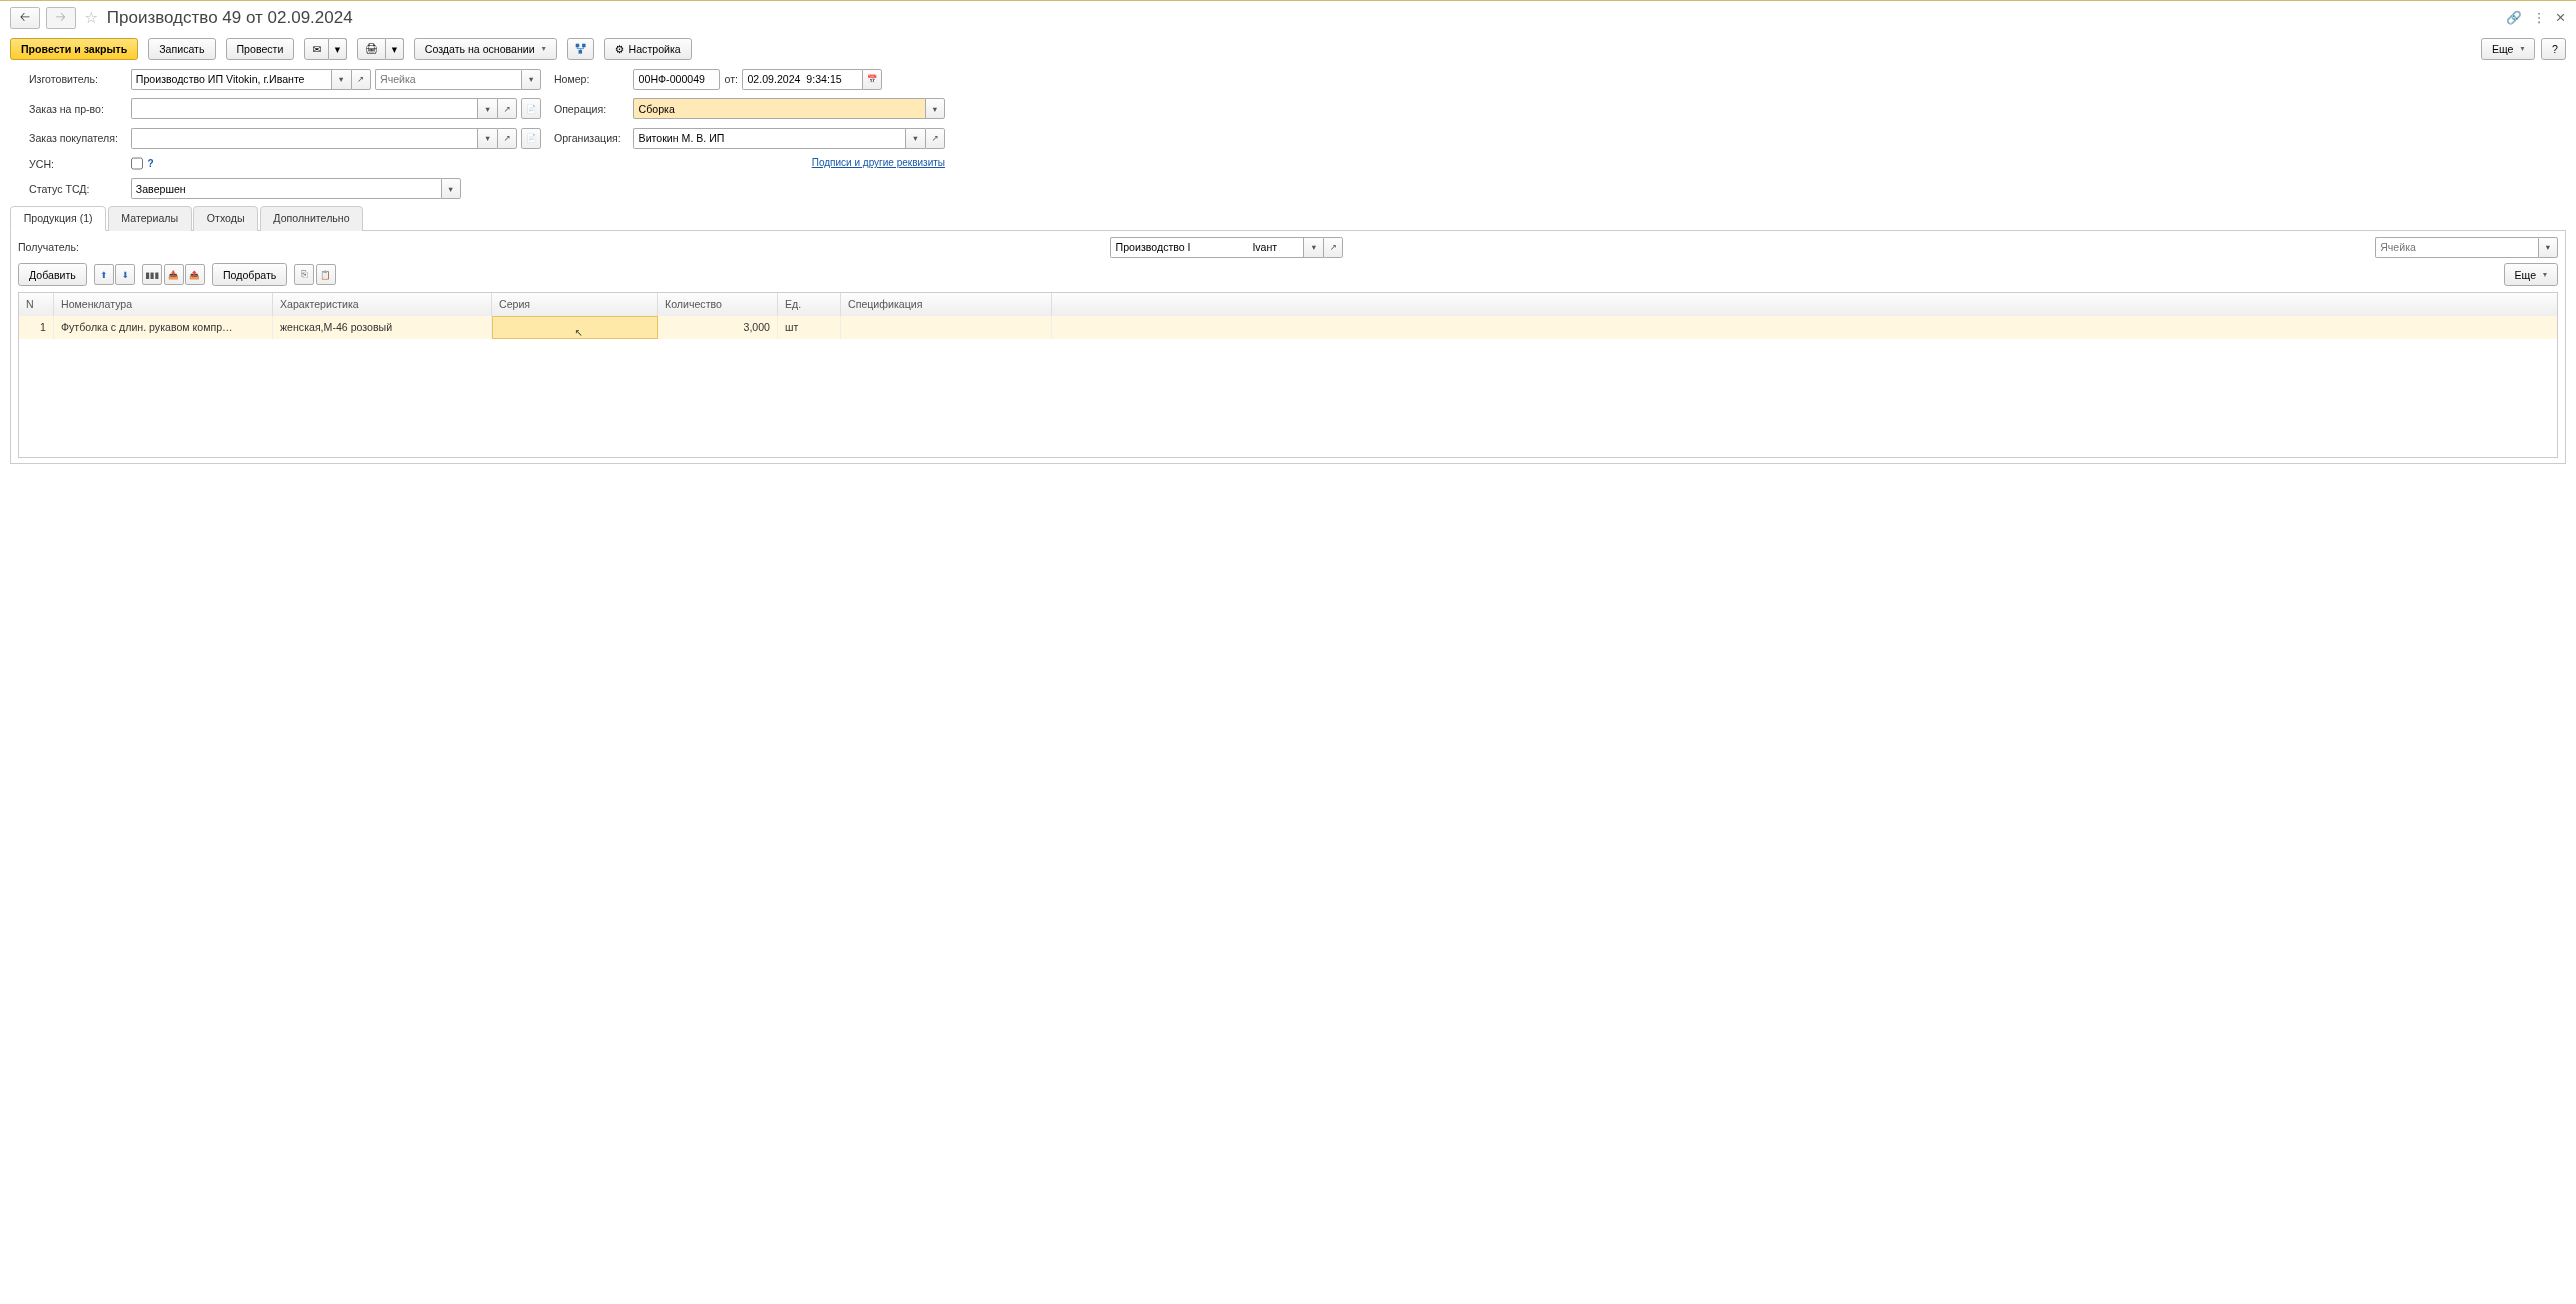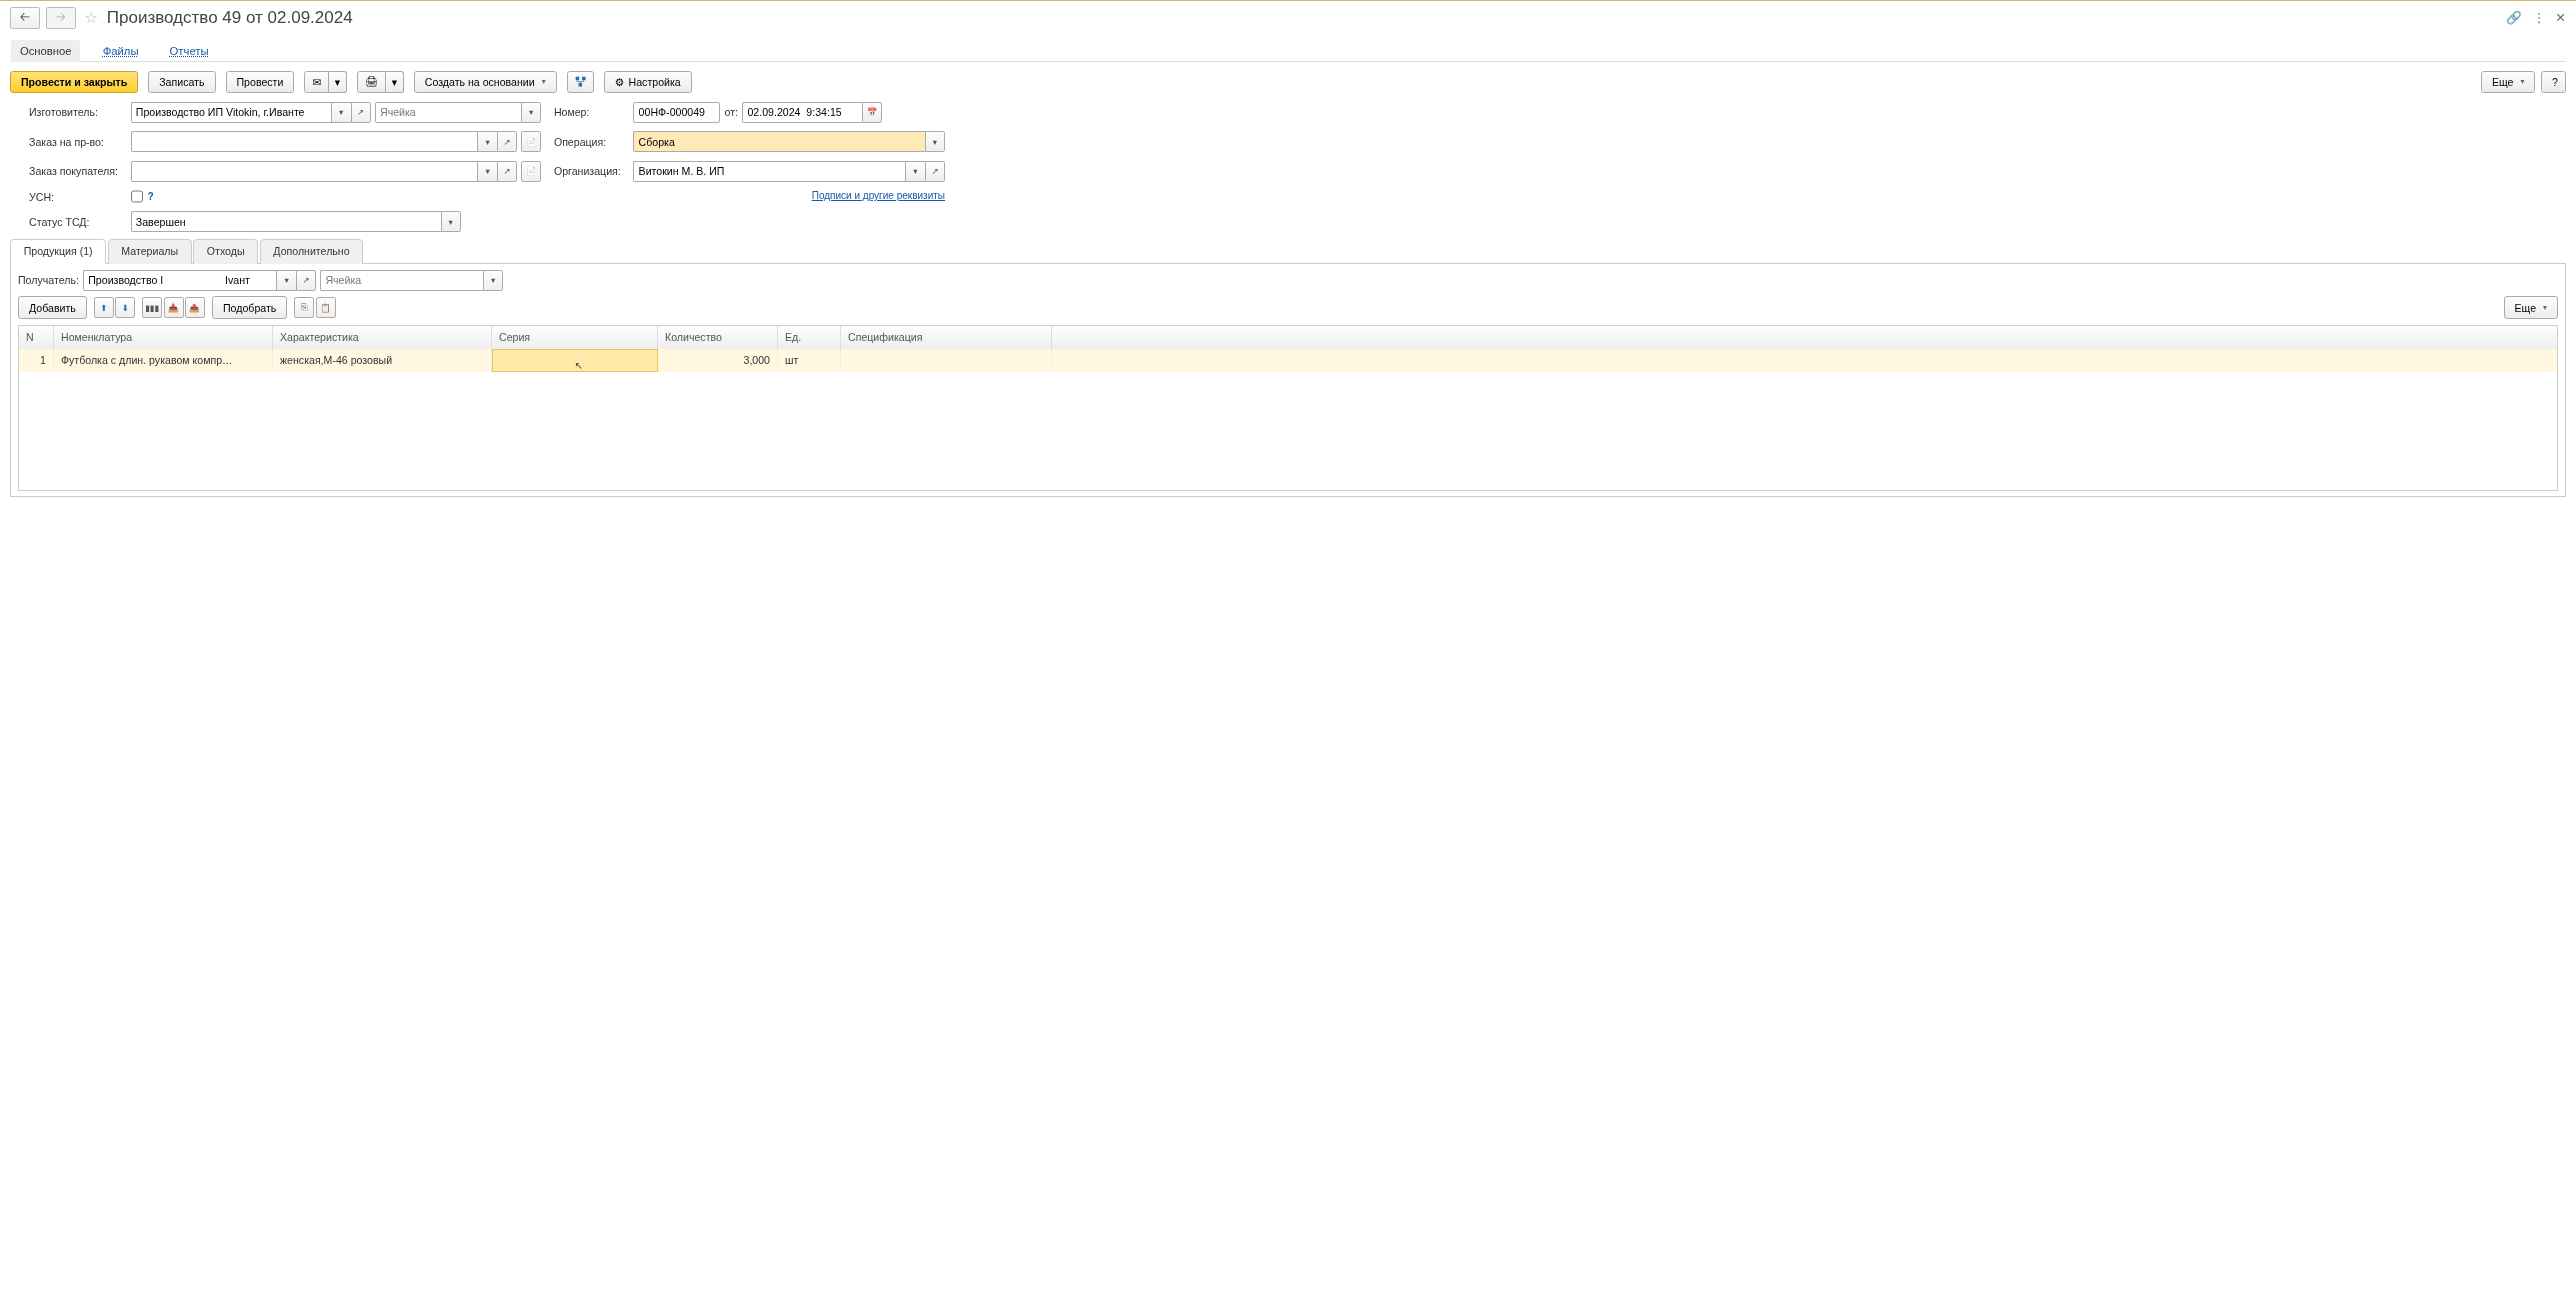--- a/index.html
+++ b/index.html
@@ -37,21 +37,21 @@
 .sel-wrap .input { border-radius:2.1px 0 0 2.1px; border-right:none; }
 .sel-wrap .mini-btn { border-radius:0; border-right:none; }
 .sel-wrap .mini-btn:last-child { border-radius:0 2.1px 2.1px 0; border-right:0.7px solid #aaa; }
 .chk { width:12.7px; height:12.7px; border:0.7px solid #888; }
 .qmark { color:#1858a8; font-weight:bold; cursor:pointer; }
 .link-text { color:#1858a8; text-decoration:underline; cursor:pointer; text-align:right; }
 .tabs { display:flex; border-bottom:0.7px solid #ccc; margin-top:2.8px; }
 .tab { padding:5.6px 12.7px; font-size:10.6px; border:0.7px solid #ccc; border-bottom:none; border-radius:4.2px 4.2px 0 0; background:#f0f0f0; margin-right:1.4px; cursor:pointer; position:relative; top:0.7px; }
 .tab.active { background:#fff; border-bottom:0.7px solid #fff; }
 .tabpanel { border:0.7px solid #ccc; border-top:none; padding:5.6px 7px; }
-.sub-row { display:flex; align-items:center; gap:4.2px; margin-bottom:5.6px; }
+.sub-row { display:flex; align-items:center; gap:4.2px; margin-bottom:5.6px;justify-content:space-between; }
 .mini-toolbar { display:flex; gap:7px; align-items:center; margin-bottom:5.6px; }
 .group { display:flex; gap:1.4px; }
 .group .mini-btn, .group .btn { border-radius:2.1px; }
 .table-wrap { border:0.7px solid #ccc; }
 .thead { display:grid; grid-template-columns:35px 219px 219px 166px 120px 63px 211px; background:linear-gradient(#fdfdfd,#eee); }
 .th { padding:5.6px 7px; font-size:10.6px; border-right:0.7px solid #ddd; color:#555; }
 .tbody { min-height:141px; }
 .trow { display:grid; grid-template-columns:35px 219px 219px 166px 120px 63px 211px; background:#fff7e0; }
 .td { padding:5.6px 7px; font-size:10.6px; border-right:0.7px solid #eee; white-space:nowrap; overflow:hidden; text-overflow:ellipsis; }
 .td.num { text-align:right; }
@@ -68,25 +68,20 @@
     <div class="nav-btn disabled">🡢</div>
     <div class="star">☆</div>
     <div class="title">Производство 49 от 02.09.2024</div>
     <div class="header-right">
       <div class="hdr-icon">🔗</div>
       <div class="hdr-icon">⋮</div>
       <div class="hdr-icon">✕</div>
     </div>
   </div>
 
-  <div class="topnav">
-    <div class="topnav-item active">Основное</div>
-    <div class="topnav-item link">Файлы</div>
-    <div class="topnav-item link">Отчеты</div>
-  </div>
 
   <div class="toolbar">
     <button class="btn primary">Провести и закрыть</button>
     <button class="btn">Записать</button>
     <button class="btn">Провести</button>
     <div class="btn-split">
       <button class="btn icon-only">✉</button>
       <button class="btn caret">▾</button>
     </div>
     <div class="btn-split">

